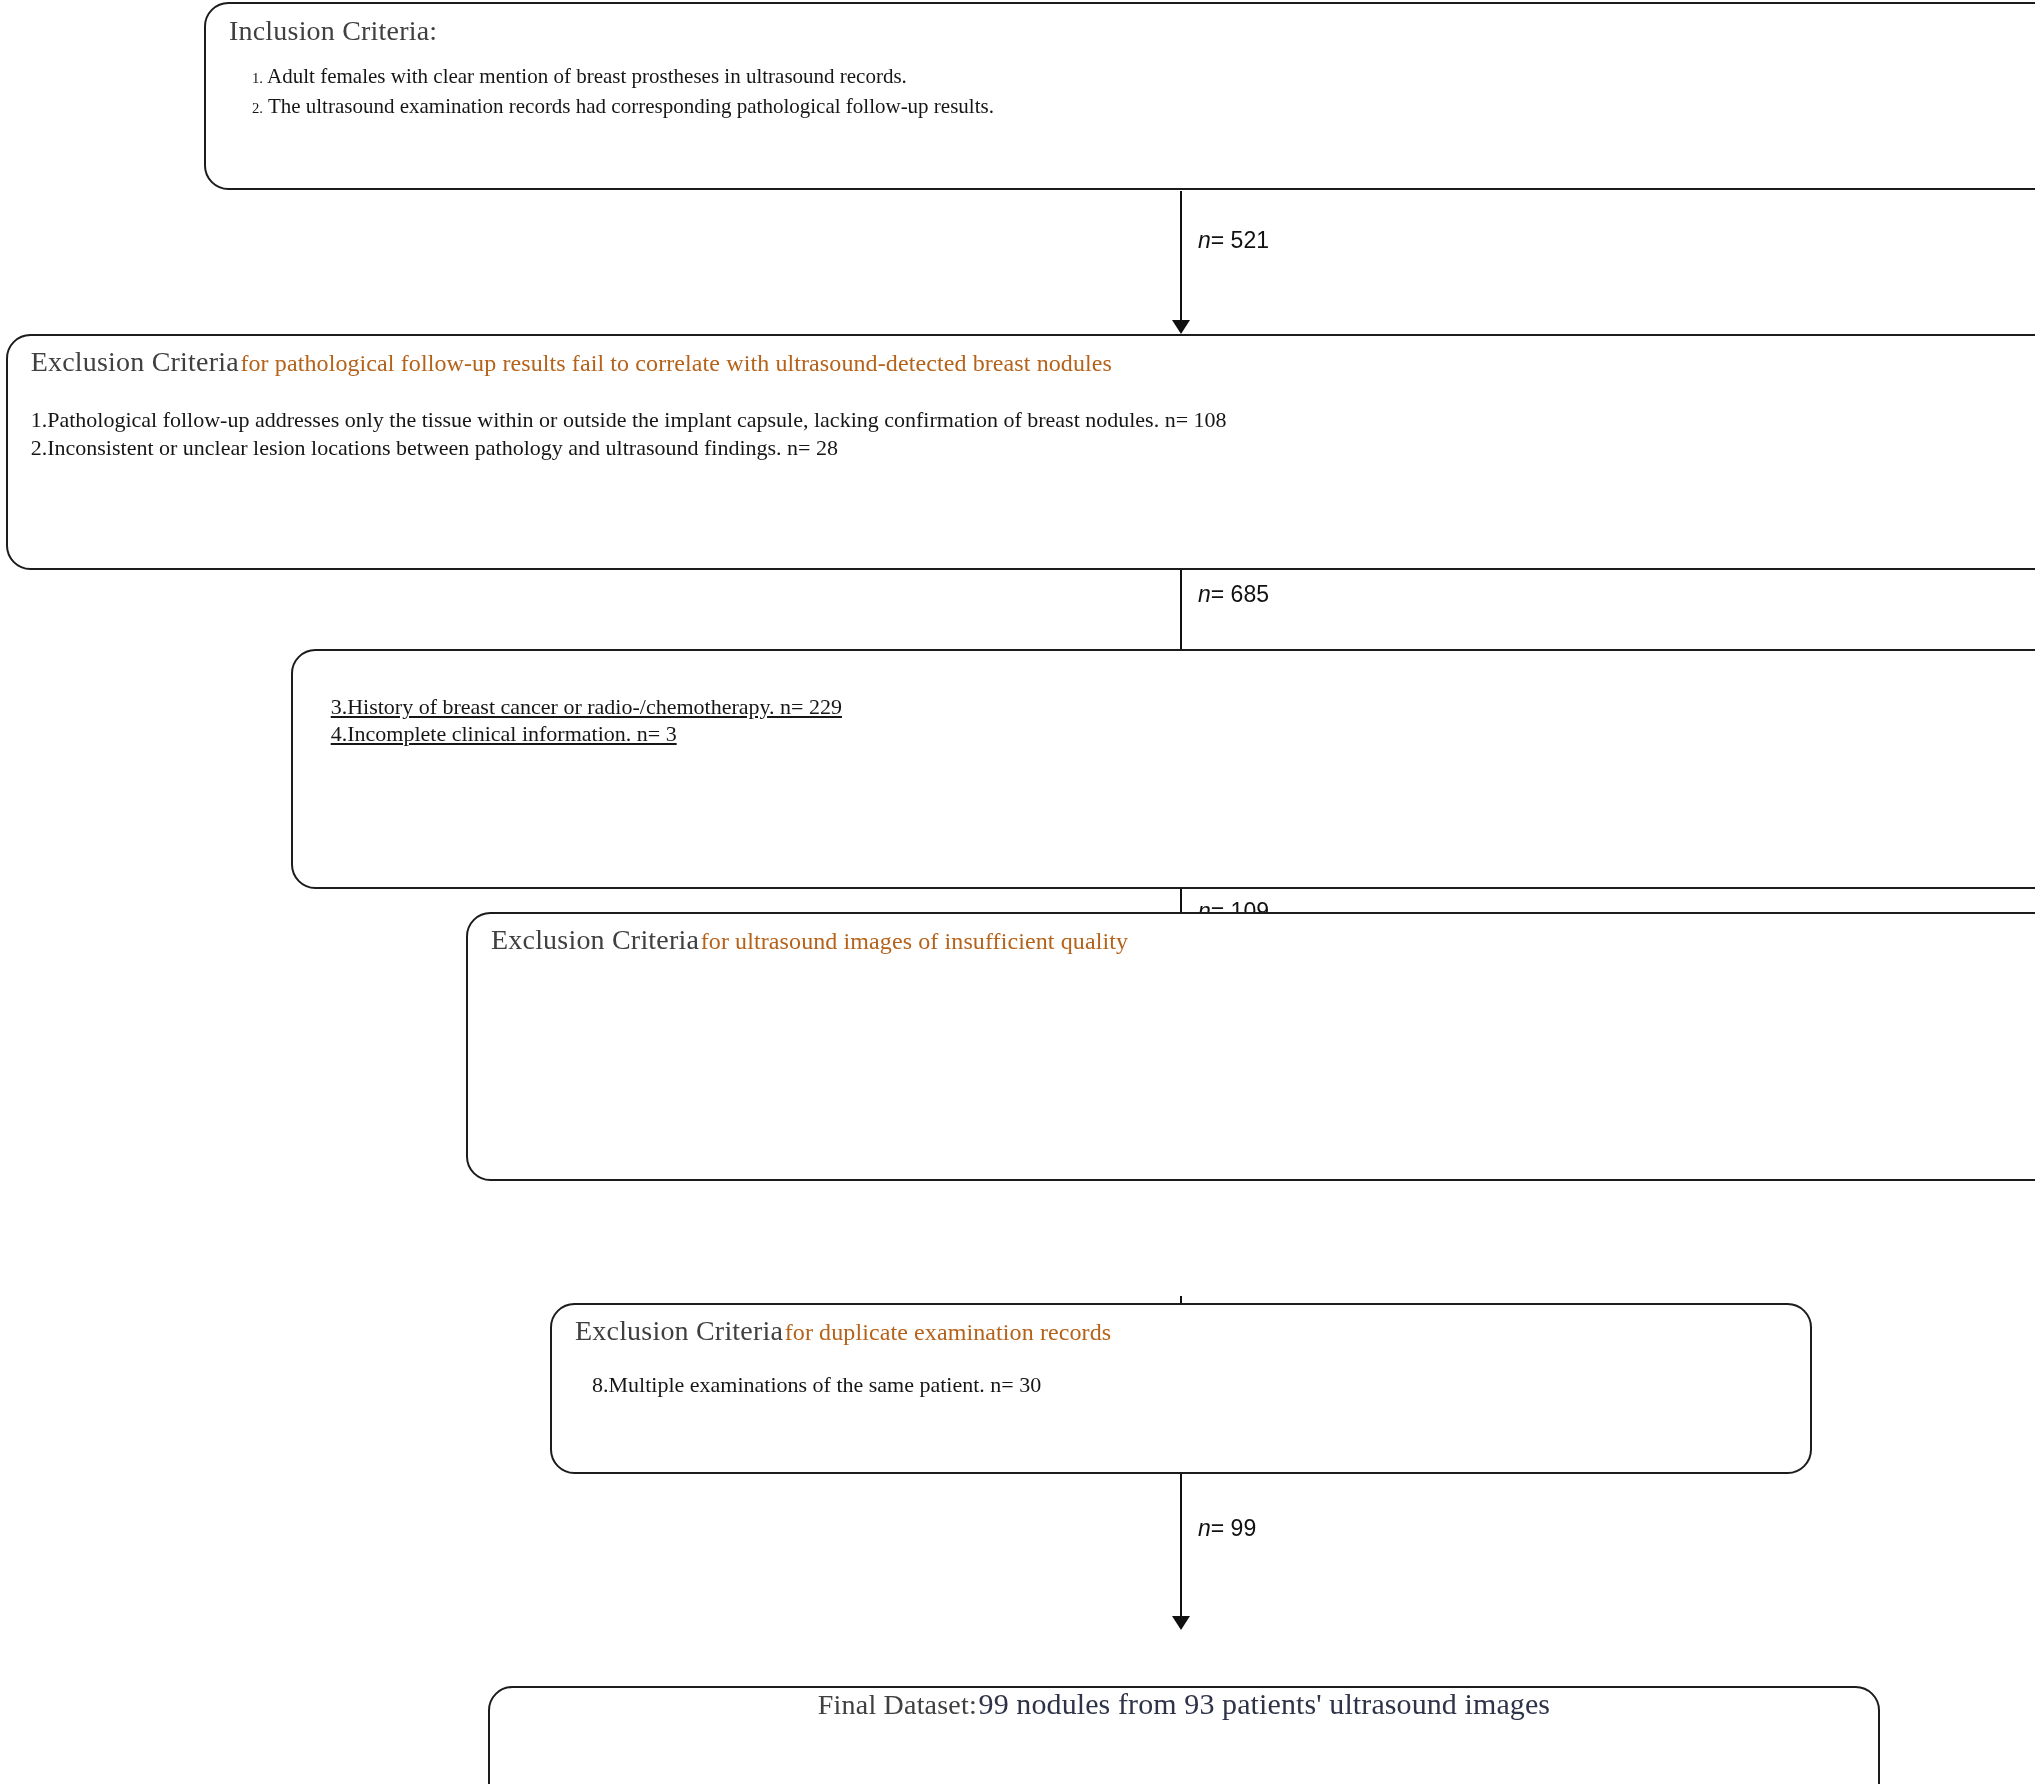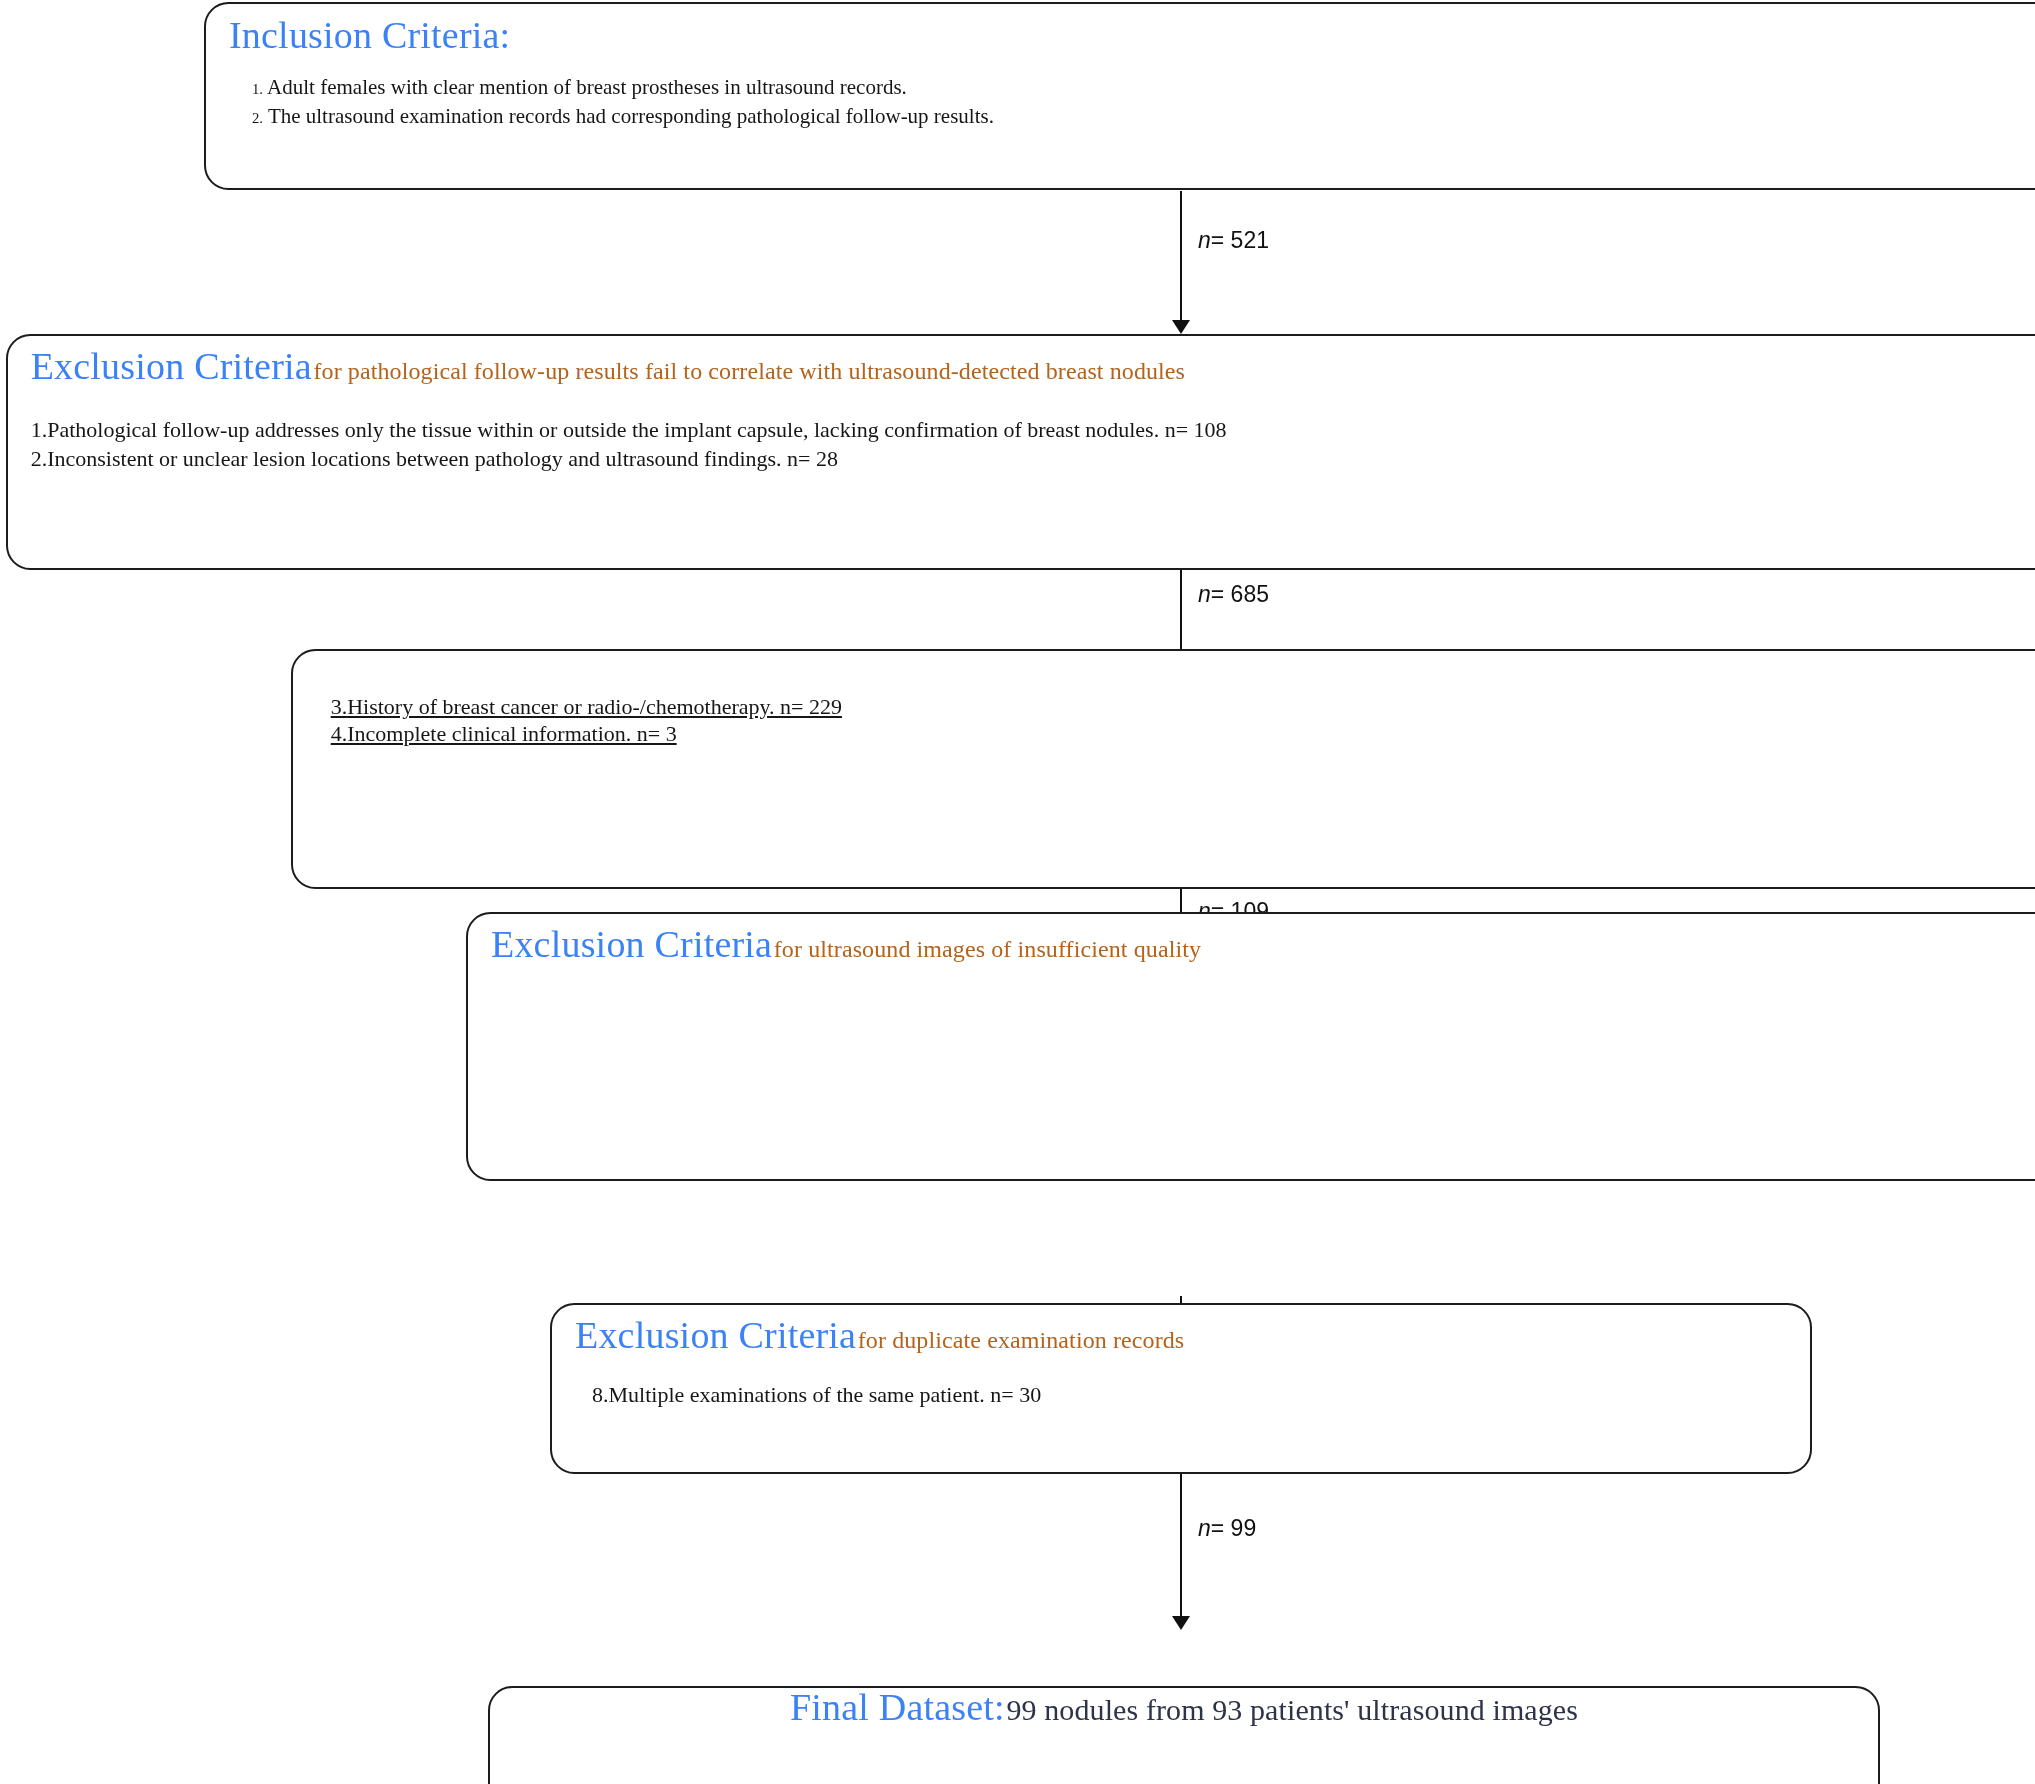--- a/index.html
+++ b/index.html
@@ -36,23 +36,23 @@
   }
 
   
   .heading {
     line-height: 1.05;
     white-space: nowrap;
     color: #2e3348;
     font-weight: 400;
   }
   .heading .main {
-    font-size: 38px;
+    font-size: 28px;
     letter-spacing: 0.2px;
-    color: #3b82f6;
+    color: #404040;
   }
   .heading .sub {
     font-size: 24px;
     color: #b5621a;
     letter-spacing: 0.1px;
   }
   .heading .sub-dark {
     font-size: 30px;
     color: #2e3348;
     letter-spacing: 0.1px;

